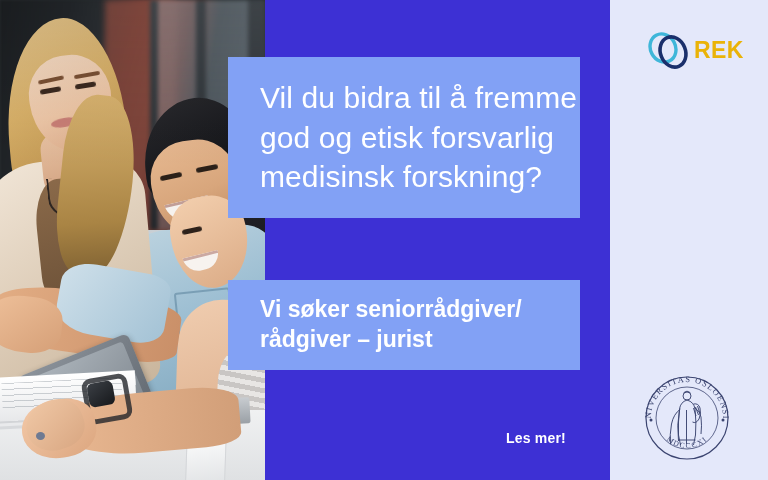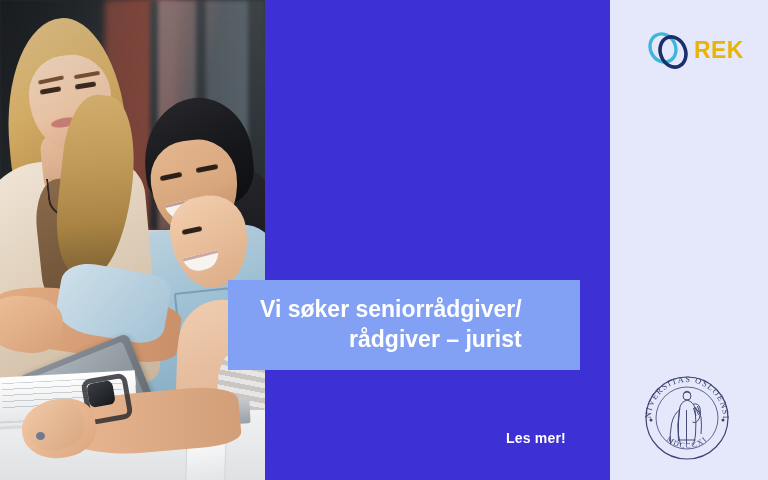--- a/index.html
+++ b/index.html
@@ -328,21 +328,20 @@
     display: flex; align-items: center;
   }
   .subhead {
     color: #ffffff;
     font-size: 23px;
     line-height: 1.3;
     font-weight: 700;
     padding: 0 0 0 32px;
     margin: 0;
     white-space: pre-line;
-    text-align: right;
   }
 
   .cta {
     position: absolute;
     left: 506px; top: 430px;
     color: #ffffff;
     font-size: 14px;
     font-weight: 700;
     letter-spacing: .2px;
     background: none; border: 0; padding: 0;
@@ -442,20 +441,25 @@
       <div class="watch"></div>
       <div class="w2-hand"></div>
 
       <div class="w1-hand"></div>
       <div class="w1-ring"></div>
 
       <div class="photo-veil"></div>
     </div>
   </div>
 
+  <div class="headline-box">
+    <p class="headline">Vil du bidra til å fremme
+god og etisk forsvarlig
+medisinsk forskning?</p>
+  </div>
 
   <div class="subhead-box">
     <p class="subhead">Vi søker seniorrådgiver/
 rådgiver – jurist</p>
   </div>
 
   <button class="cta">Les mer!</button>
 
   <div class="rek-logo">
     <span class="rek-mark">

